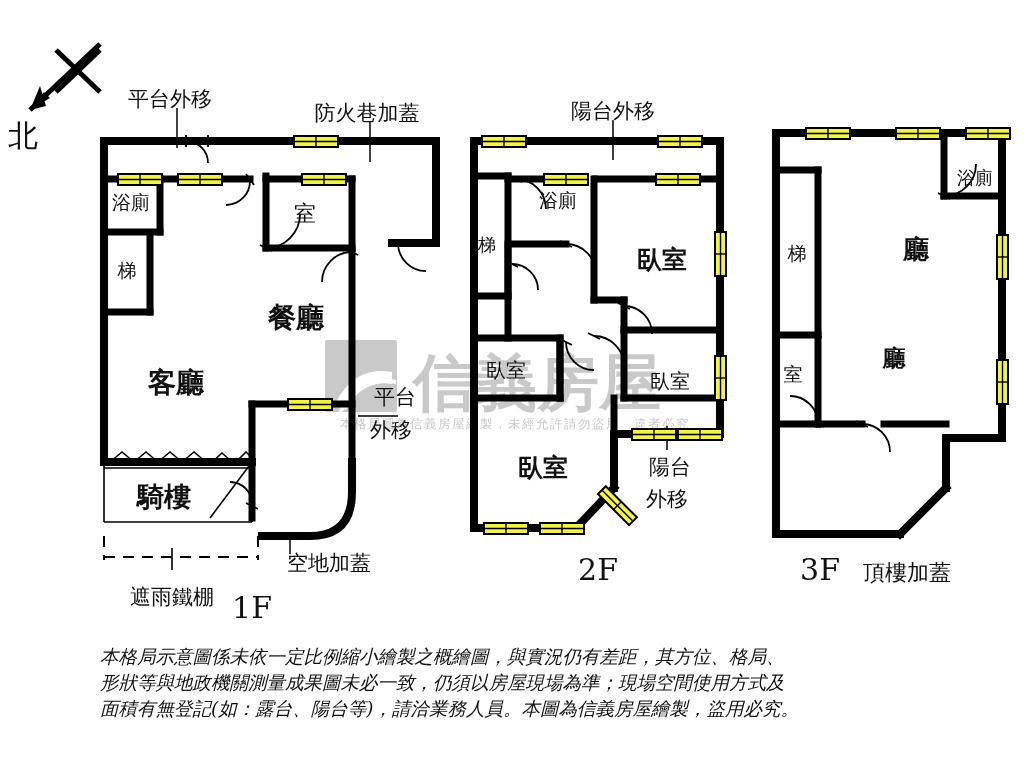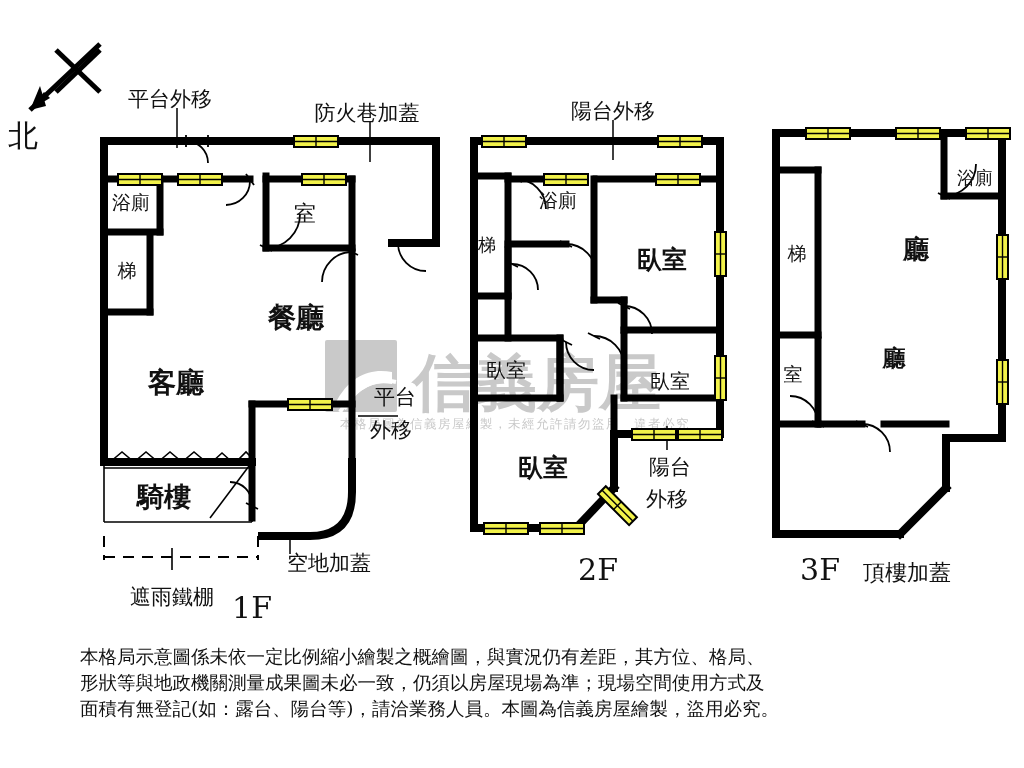--- a/index.html
+++ b/index.html
@@ -8,27 +8,28 @@
     width:1024px;height:768px;
     background:#ffffff;
     font-family:"DejaVu Sans","Liberation Sans",sans-serif;
     overflow:hidden;
     position:relative;
   }
   #plan-root{position:absolute;left:0;top:0;width:1024px;height:768px;}
   svg#planSvg{position:absolute;left:0;top:0;width:1024px;height:768px;}
   .disclaimer{
     position:absolute;
-    left:80px; top:644px; width:860px;
+    left:100px; top:644px; width:860px;
     font-family:"DejaVu Serif","Liberation Serif",serif;
     font-size:18.5px;
     line-height:26px;
     color:#111;
     letter-spacing:0px;
     white-space:pre-line;
+    font-style:italic;
   }
 </style>
 </head>
 <body>
 
 <div id="plan-root">
 
   <svg id="planSvg" viewBox="0 0 1024 768" xmlns="http://www.w3.org/2000/svg">
 
     <defs>

